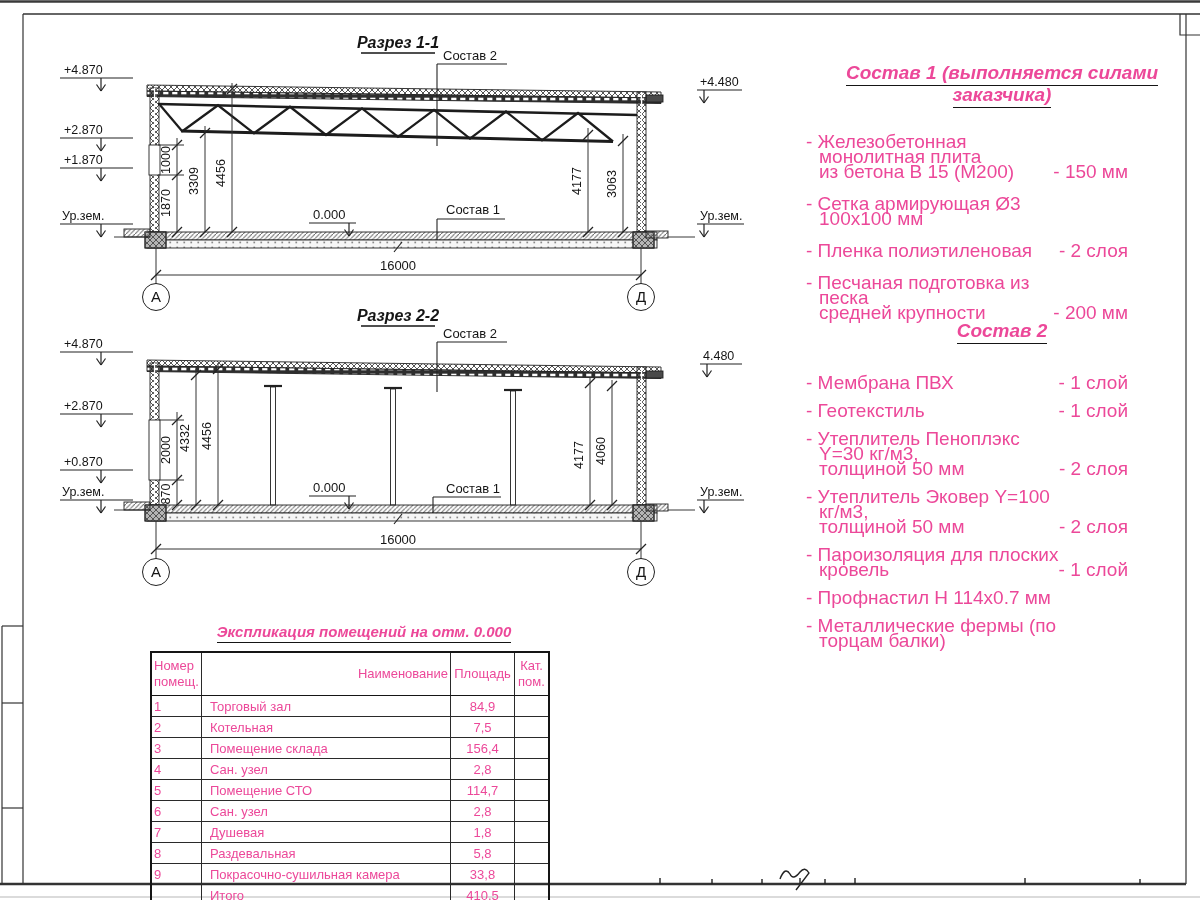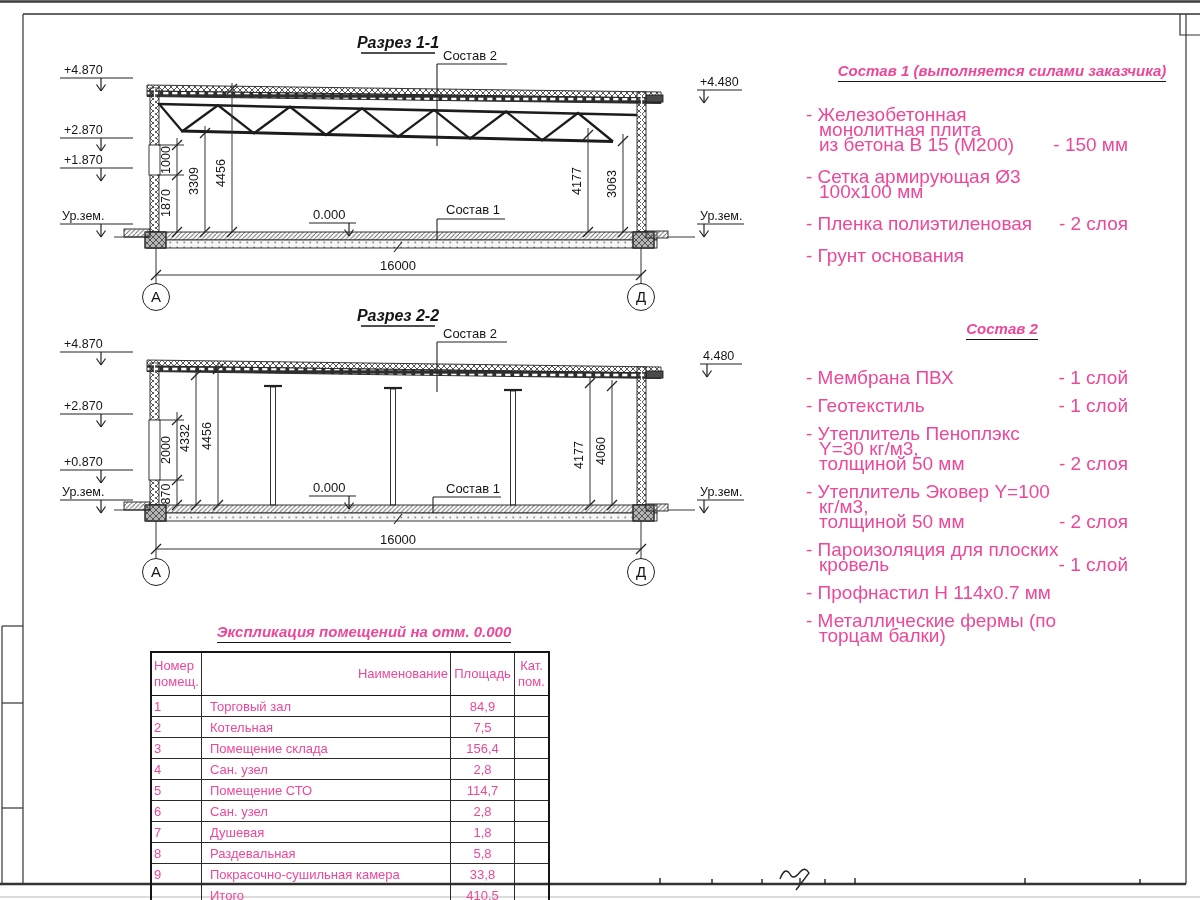--- a/index.html
+++ b/index.html
@@ -6,21 +6,21 @@
   .page{position:relative;width:1200px;height:900px;background:#ffffff;overflow:hidden;
         font-family:"Liberation Sans",sans-serif;color:#ec4899;padding-left:36px;}
   .page svg{position:absolute;left:0;top:0;}
   svg text{font-family:"Liberation Sans",sans-serif;fill:#151515;}
   .t12{font-size:12.5px;}
   .t13{font-size:13px;}
   .t15{font-size:15px;}
   .sttl{font-size:16px;font-weight:bold;font-style:italic;}
 
   .sostav{position:absolute;left:806px;width:392px;}
-  .sostav .ltitle{text-align:center;font-size:15px;font-weight:bold;font-style:italic;margin-bottom:28px;}
+  .sostav .ltitle{text-align:center;font-size:19px;font-weight:bold;font-style:italic;margin-bottom:28px;}
   .sostav .ltitle span{border-bottom:1.4px solid #151515;padding-bottom:2px;}
   .sostav1{top:62px;}
   .sostav2{top:320px;}
   .sostav2 .ltitle{margin-bottom:33px;}
   .li{display:flex;font-size:19px;line-height:15px;margin-bottom:17px;}
   .sostav2 .li{margin-bottom:13px;}
   .nm{white-space:pre-line;padding-left:13px;text-indent:-13px;width:276px;}
   .q{margin-left:auto;white-space:nowrap;align-self:flex-end;padding-right:70px;}
 
   .expl{position:absolute;left:150px;top:595px;width:382px;margin-top:28px;}
@@ -323,22 +323,23 @@
   </div>
   <div class="li">
     <span class="nm">- Сетка армирующая Ø3 100х100 мм</span>
     <span class="q"></span>
   </div>
   <div class="li">
     <span class="nm">- Пленка полиэтиленовая</span>
     <span class="q">-  2 слоя</span>
   </div>
   <div class="li">
-    <span class="nm">- Грунт основания</span>
-    <span class="q"></span>
+    <span class="nm">- Песчаная подготовка из песка
+средней крупности</span>
+    <span class="q">- 200 мм</span>
   </div>
 </div>
 
 <div class="sostav sostav2">
   <div class="ltitle"><span>Состав 2</span></div>
   <div class="li">
     <span class="nm">- Мембрана ПВХ</span>
     <span class="q">- 1 слой</span>
   </div>
   <div class="li">

